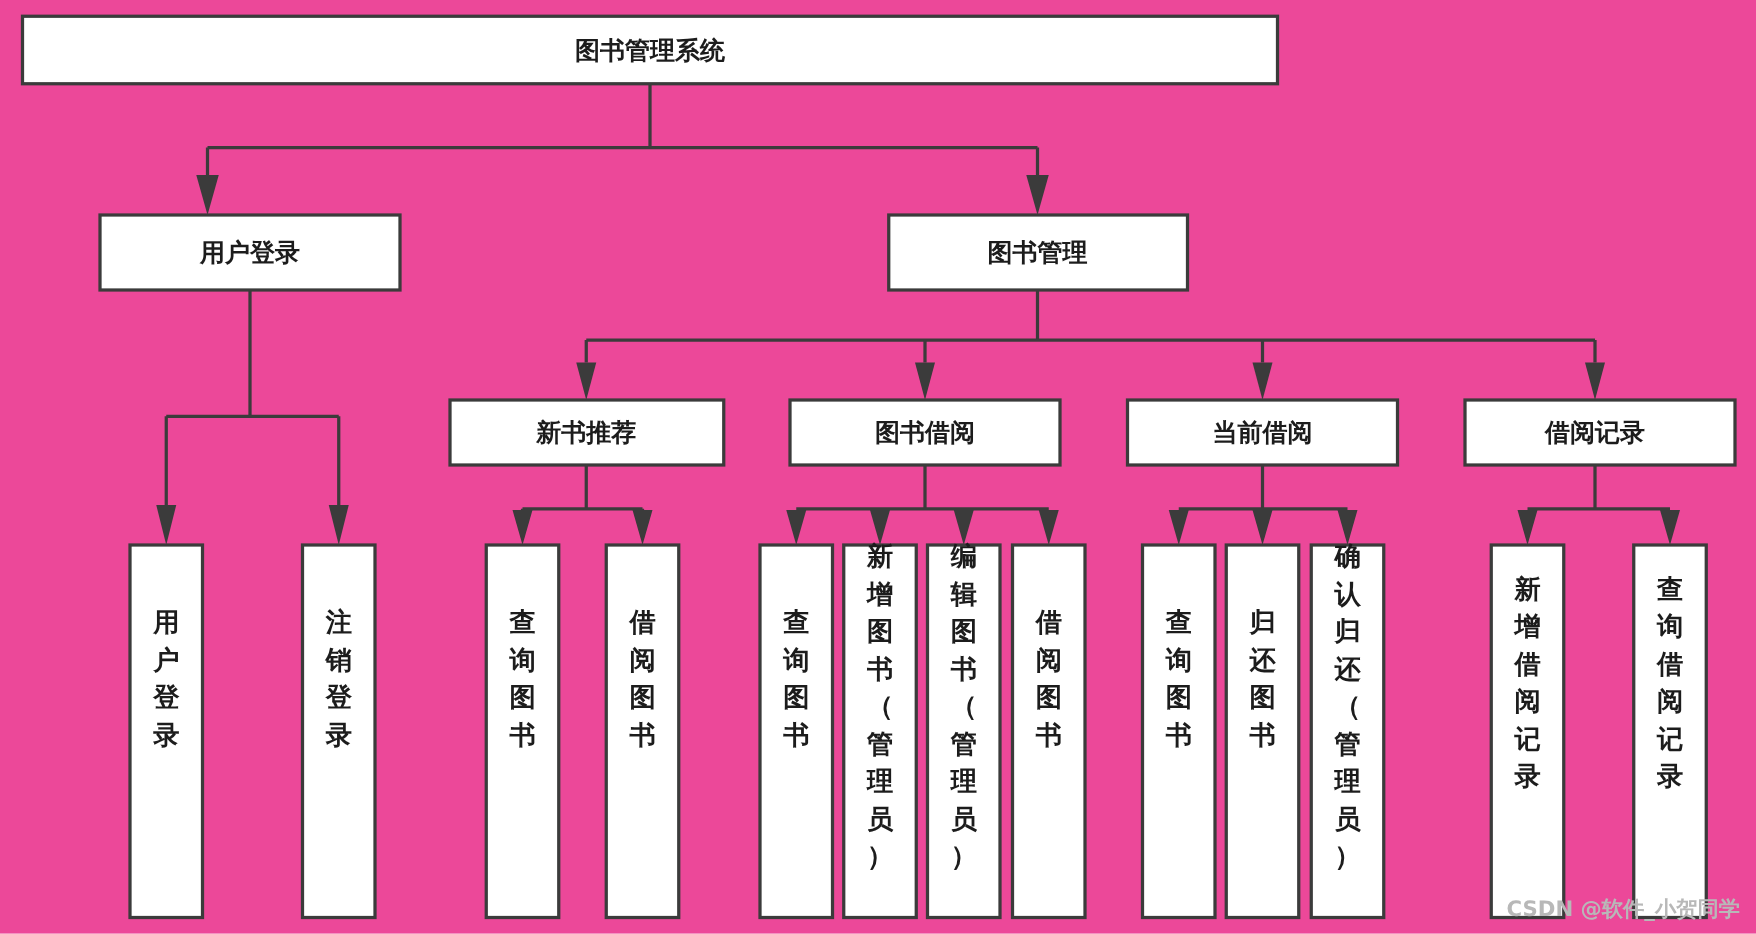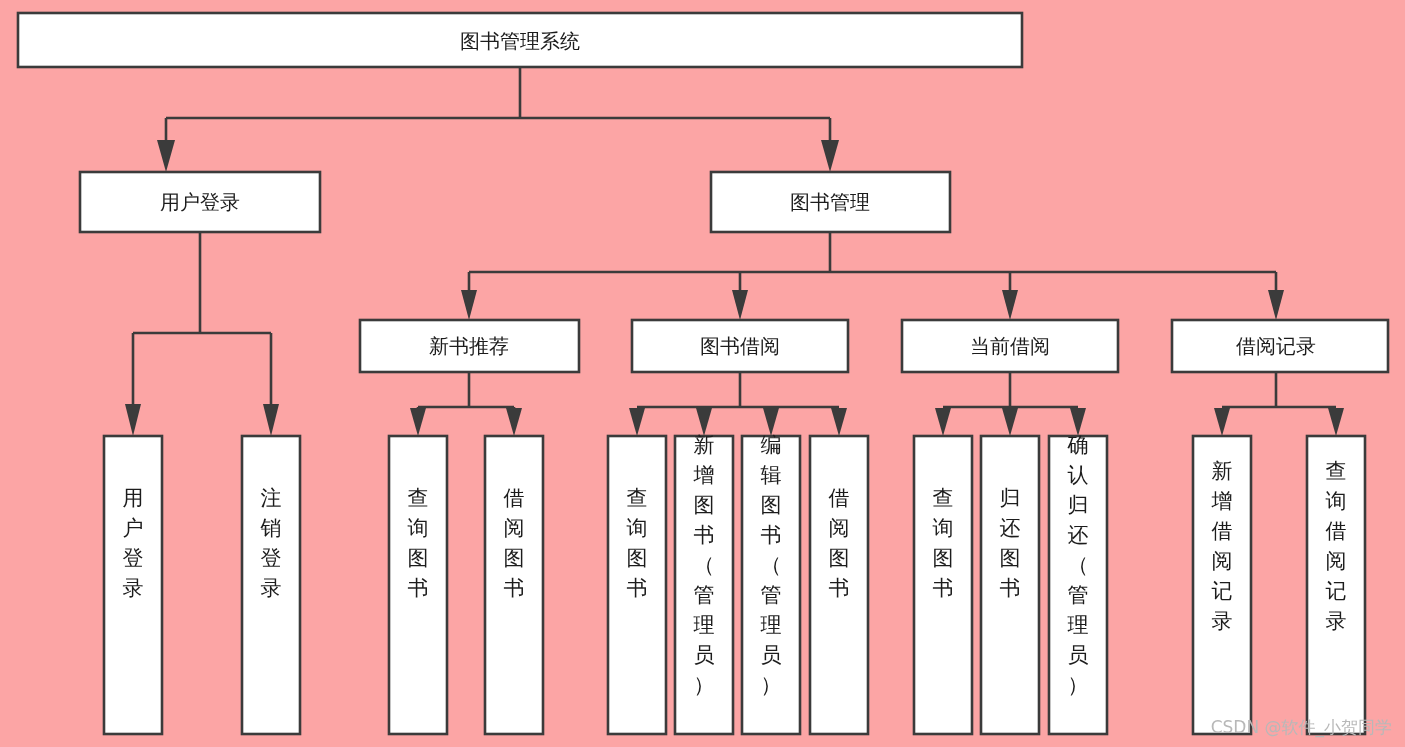--- a/index.html
+++ b/index.html
@@ -8,22 +8,23 @@
     padding: 0;
     background: #ffffff;
   }
   body {
     font-family: "DejaVu Sans", "Liberation Sans", sans-serif;
   }
   #diagram-root {
     position: relative;
     width: 1405px;
     height: 747px;
-    background: #fca5a5;
+    background: #ec4899;
     overflow: hidden;
+    font-weight: bold;
   }
   svg#flow-svg {
     position: absolute;
     top: 0;
     left: 0;
     width: 1405px;
     height: 747px;
     display: block;
   }
   .node-box {

